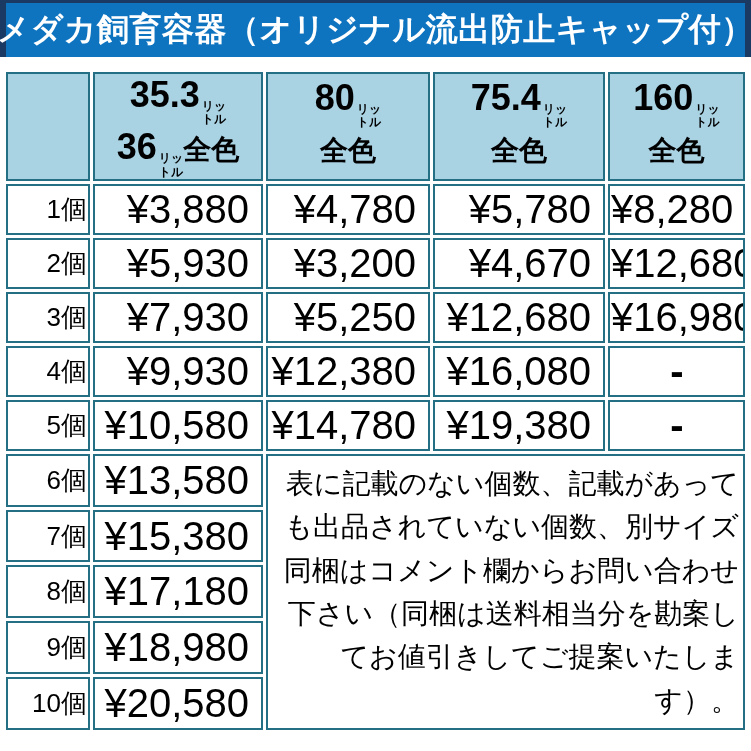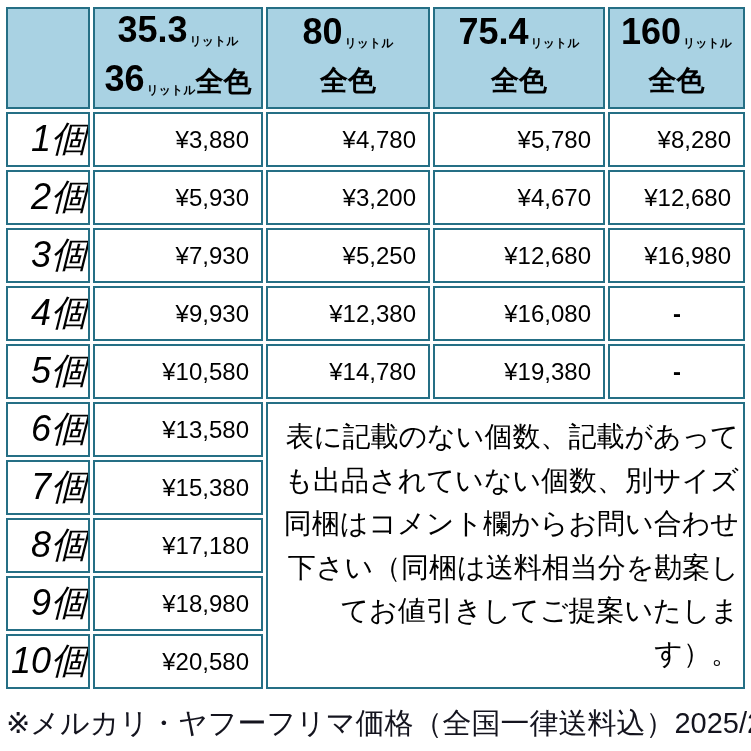--- a/index.html
+++ b/index.html
@@ -26,62 +26,65 @@
     border-right:6px solid var(--c-title_border);
     display:flex;align-items:center;justify-content:center;
   }
   .title-bar span{
     color:var(--c-title_text);font-size:32px;font-weight:bold;
     letter-spacing:0.5px;white-space:nowrap;
   }
   
   table.price-table{
     border-collapse:separate;border-spacing:3px;table-layout:fixed;
-    width:745px;margin:4px auto;
+    width:745px;margin:12px auto;
   }
   .price-table th,.price-table td{
     border:2px solid var(--c-cell_border);
     box-sizing:border-box;overflow:hidden;
     background:#fff;
   }
   
   .price-table thead th,.price-table thead td{
     background:var(--c-header_bg);
     height:92px;text-align:center;vertical-align:middle;
     font-weight:bold;color:var(--c-text);
     padding:0;
   }
   .hl{line-height:42px;white-space:nowrap;}
   .num{font-size:36px;font-weight:bold;}
   .suffix{font-size:28px;font-weight:bold;}
   .unit{
-    display:inline-flex;flex-direction:row;
+    display:inline-flex;flex-direction:column;
     font-size:12px;line-height:1.1;font-weight:bold;
     vertical-align:-3px;margin-left:2px;text-align:left;
   }
   
   .price-table tbody td{height:51px;vertical-align:middle;}
-  td.count{font-size:36px;text-align:right;font-style:italic;}
-  td.price{font-size:24px;text-align:right;padding-right:12px;}
+  td.count{font-size:26px;text-align:right;}
+  td.price{font-size:40px;text-align:right;padding-right:12px;}
   td.price.dash{text-align:center;padding-right:0;font-weight:bold;}
   td.note{
     font-size:28px;line-height:1.55;text-align:right;
     vertical-align:top;padding:6px 4px 6px 9px;
   }
   
   .footer{
     height:56px;display:flex;align-items:center;
     padding-left:6px;font-size:29px;color:#14141e;white-space:nowrap;
   }
 </style>
 </head>
 <body>
 
 <div class="frame">
 
+  <div class="title-bar">
+    <span>メダカ飼育容器（オリジナル流出防止キャップ付）</span>
+  </div>
 
   <table class="price-table">
     <colgroup>
       <col style="width:84px">
       <col style="width:170px">
       <col style="width:164px">
       <col style="width:172px">
       <col style="width:137px">
     </colgroup>
     <thead>

